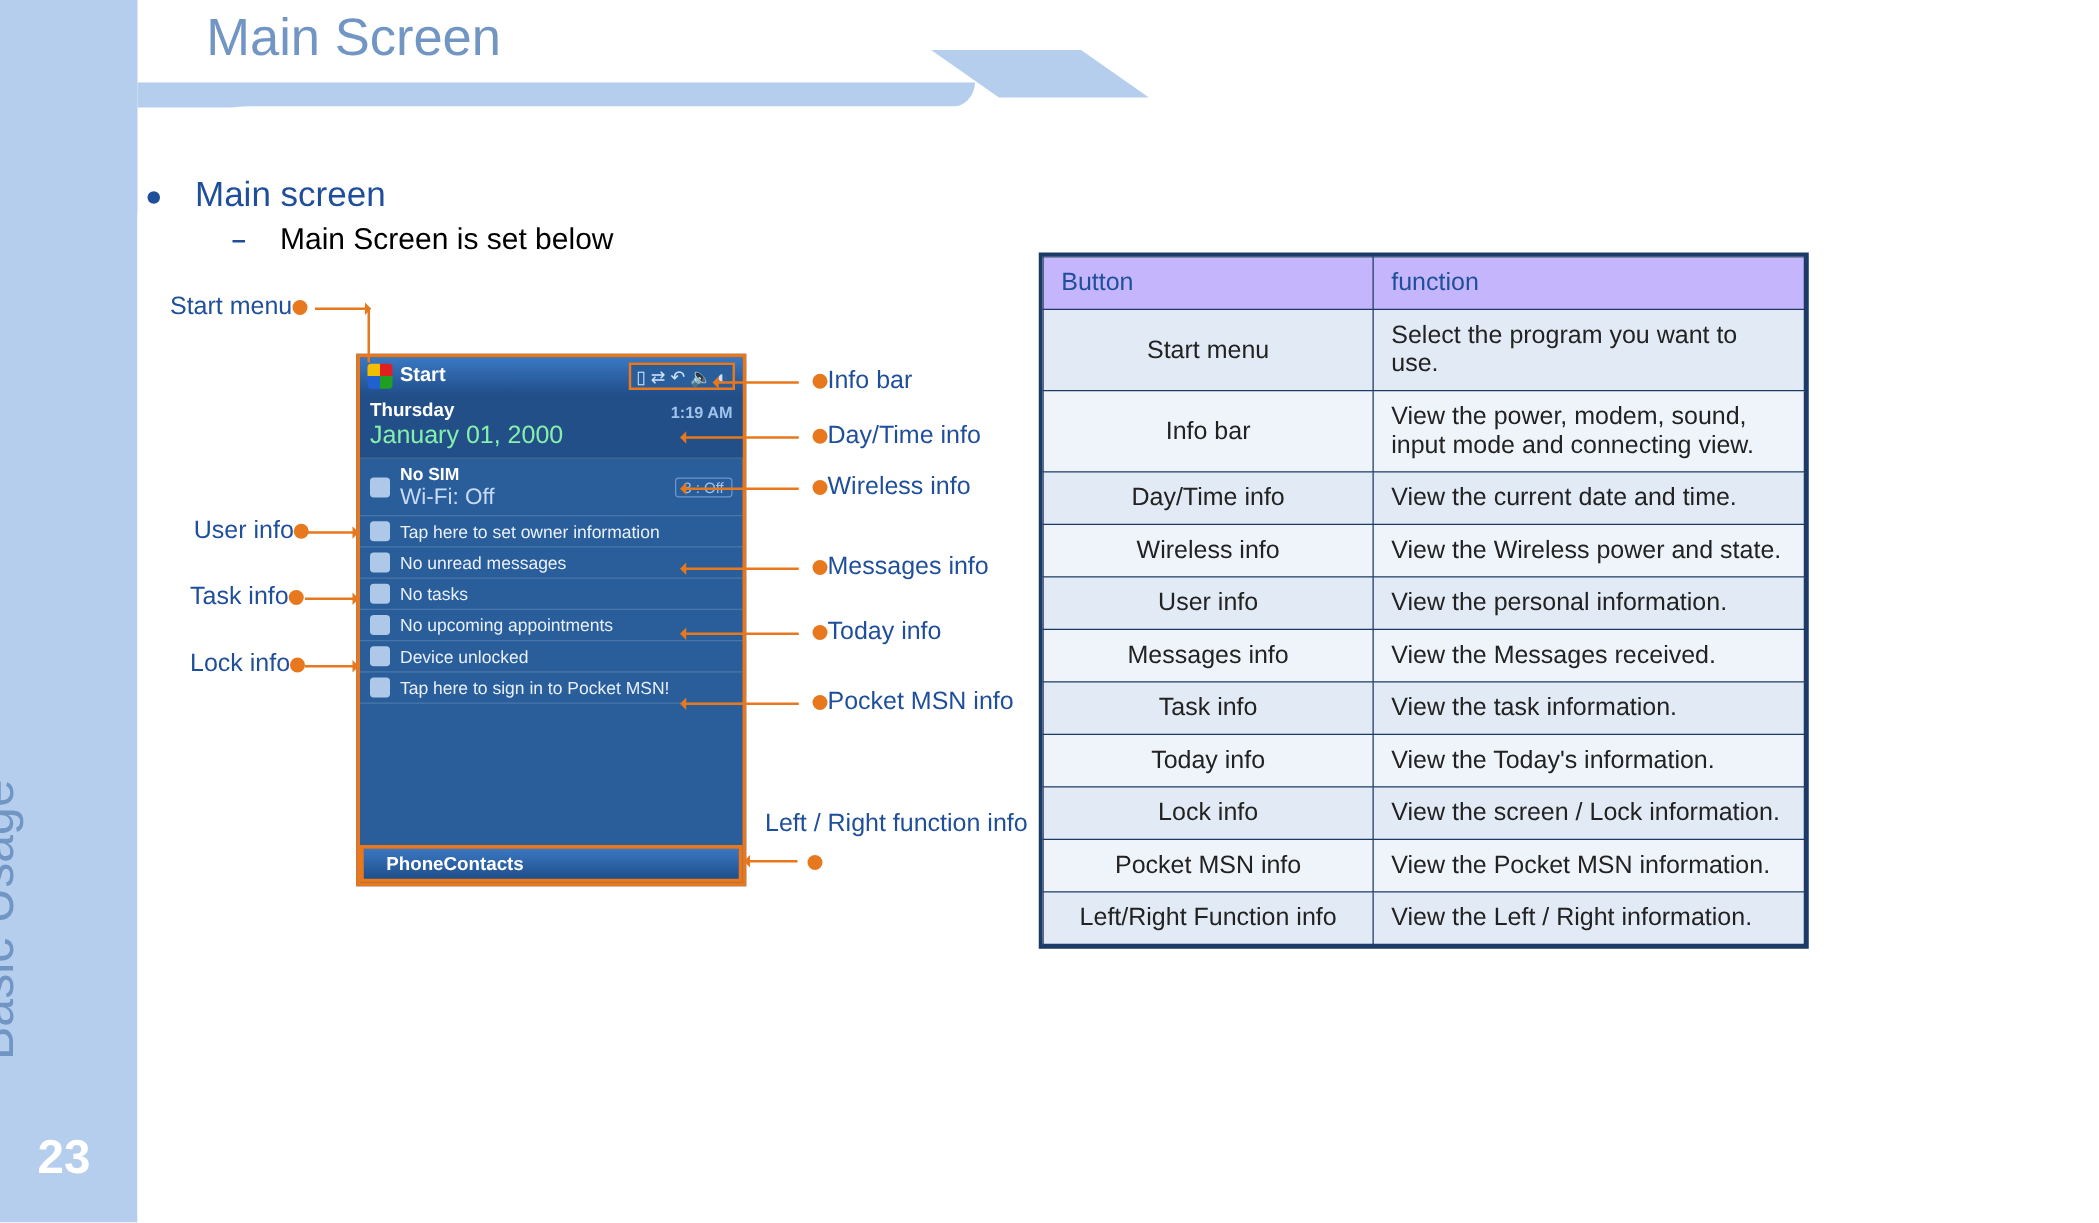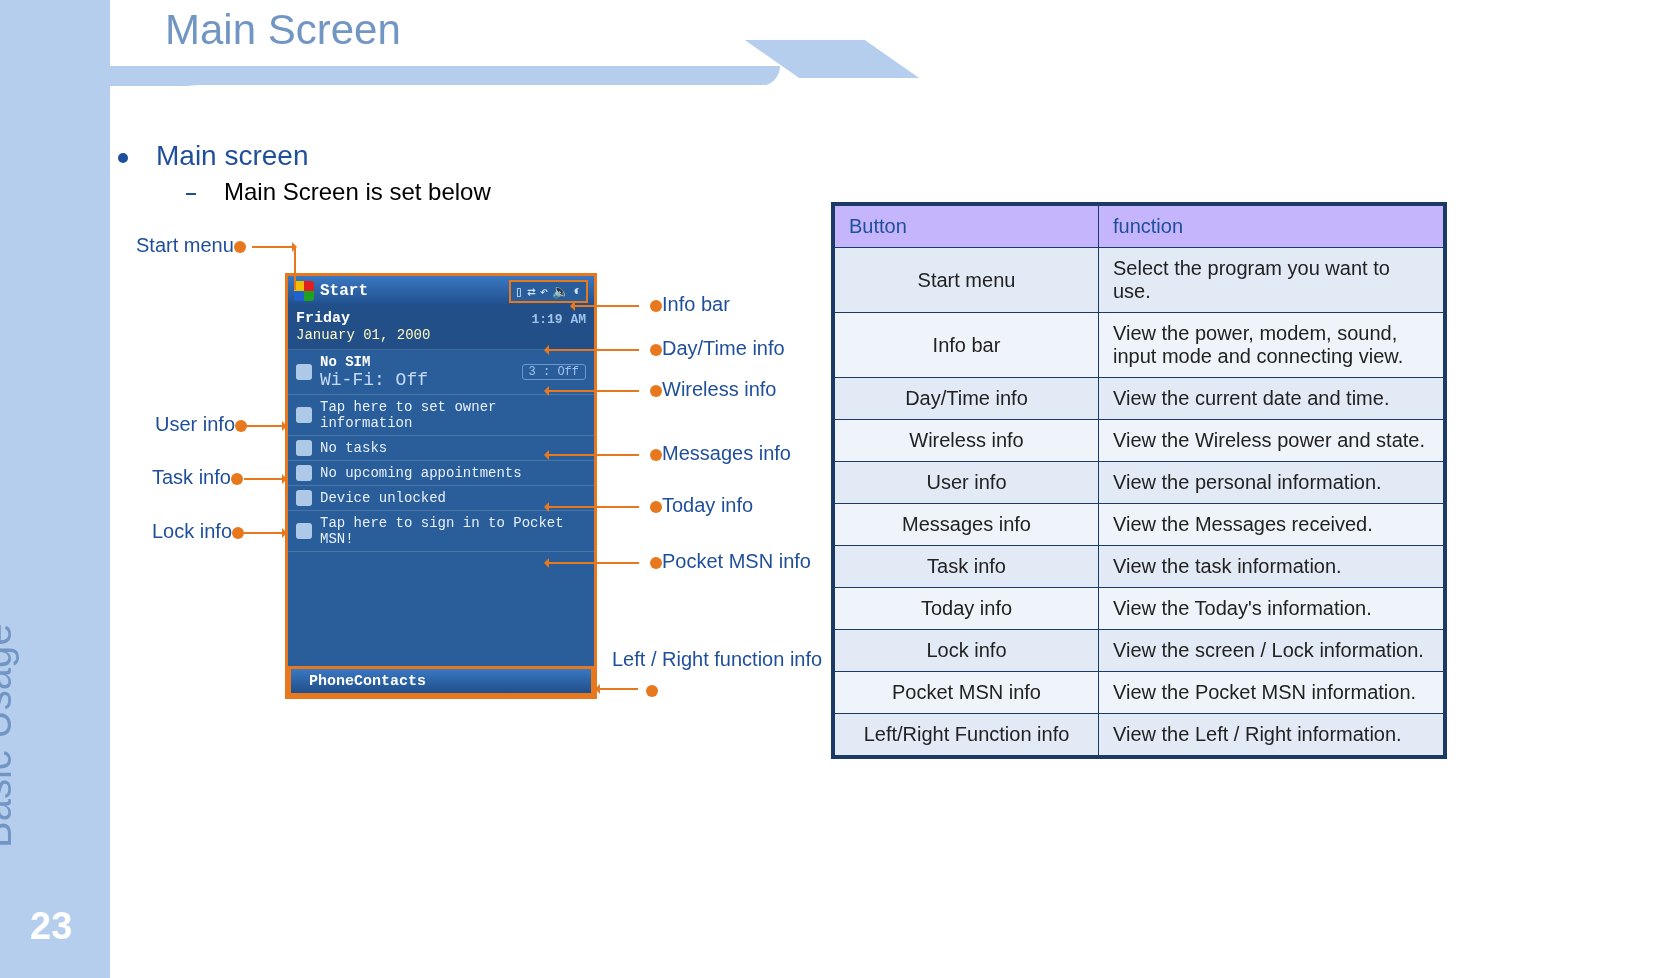--- a/index.html
+++ b/index.html
@@ -119,26 +119,26 @@
     margin: 0 8px;
     vertical-align: middle;
   }
   .ann.right .head { margin-right: 0; margin-left: 10px; }
   .ann.left  .head { margin-left: 0; margin-right: 10px; }
 
   
   .phone {
     position: absolute;
     left: 285px;
-    top: 273px;
+    top: 283px;
     width: 306px;
     height: 420px;
     background: #2a5e9b;
     border: 3px solid #e8781d;
-    font-family: Liberation Mono, monospace;
+    font-family: Liberation Sans, sans-serif;
     color: #e8f0fb;
     font-size: 14px;
     filter: blur(.2px);
   }
   .phone .row {
     padding: 4px 8px;
     border-bottom: 1px solid rgba(255,255,255,.15);
     display: flex;
     align-items: center;
     gap: 8px;
@@ -164,21 +164,21 @@
     display:flex; gap:4px; align-items:center;
     border: 2px solid #e8781d;
     padding: 1px 4px;
     background: #2a5e9b;
   }
   .phone .titlebar .ico {
     color: #cfe2fb; font-size: 14px;
   }
   .phone .date { background:#224f87; padding-bottom:6px;}
   .phone .date .day { font-weight: bold; font-size: 15px; color:#fff;}
-  .phone .date .full { font-size: 14px; color:#fef9c3;text-align:right;}
+  .phone .date .full { font-size: 20px; color:#86efac;text-align:right;}
   .phone .date .time {
     position:absolute; right:8px; top:36px;
     font-size: 13px; color:#9fc3ec; font-weight:bold;
   }
   .phone .sim .hdr { font-weight: bold; color:#fff;}
   .phone .sim .wifi { color:#c6dafa; font-size:18px;}
   .phone .sim .bat {
     margin-left:auto; font-size:12px; color:#9fc3ec;
     border:1px solid #6b96ce; padding:0 6px; border-radius:3px;
   }
@@ -276,36 +276,40 @@
       <span class="icons">
         <span class="ico">▯</span>
         <span class="ico">⇄</span>
         <span class="ico">↶</span>
         <span class="ico">🔈</span>
         <span class="ico">◐</span>
       </span>
     </div>
     <div class="row date">
       <div>
-        <div class="day">Friday</div>
+        <div class="day">Thursday</div>
         <div class="full">January 01, 2000</div>
       </div>
       <span class="time">1:19 AM</span>
     </div>
     <div class="row sim">
       <span class="lico"></span>
       <div>
         <div class="hdr">No SIM</div>
         <div class="wifi">Wi-Fi: Off</div>
       </div>
       <span class="bat">3 : Off</span>
     </div>
     <div class="row">
       <span class="lico"></span>
       <span>Tap here to set owner information</span>
+    </div>
+    <div class="row">
+      <span class="lico"></span>
+      <span>No unread messages</span>
     </div>
     <div class="row">
       <span class="lico"></span>
       <span>No tasks</span>
     </div>
     <div class="row">
       <span class="lico"></span>
       <span>No upcoming appointments</span>
     </div>
     <div class="row">

